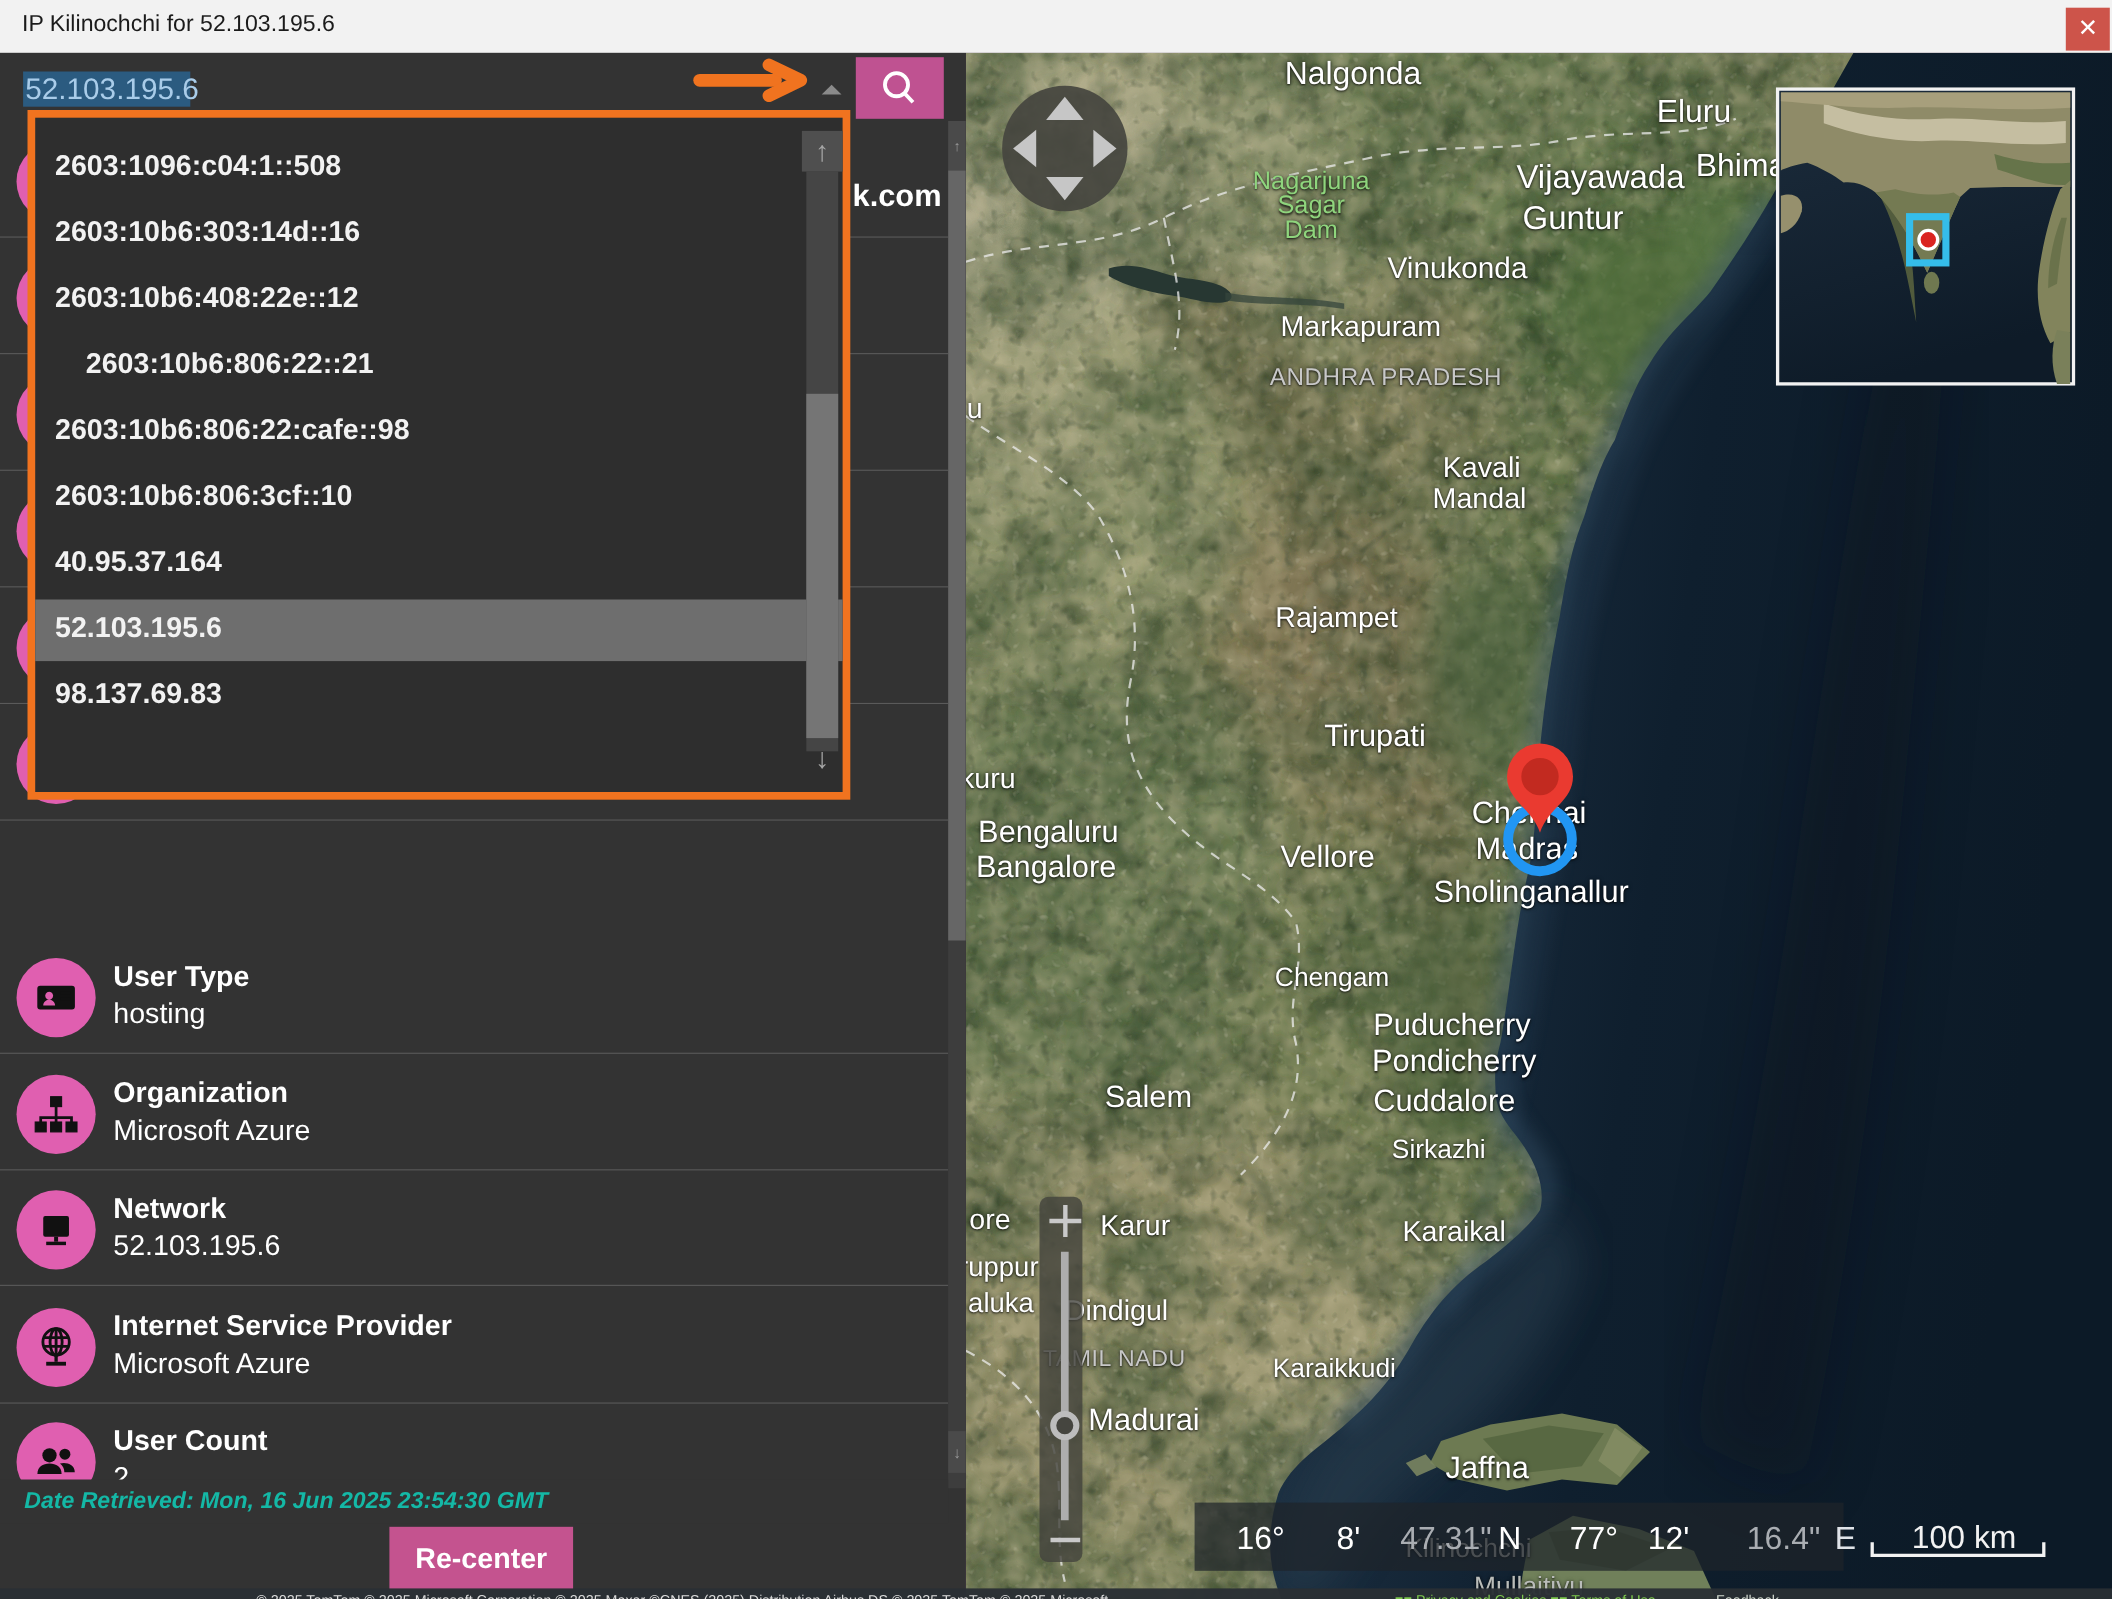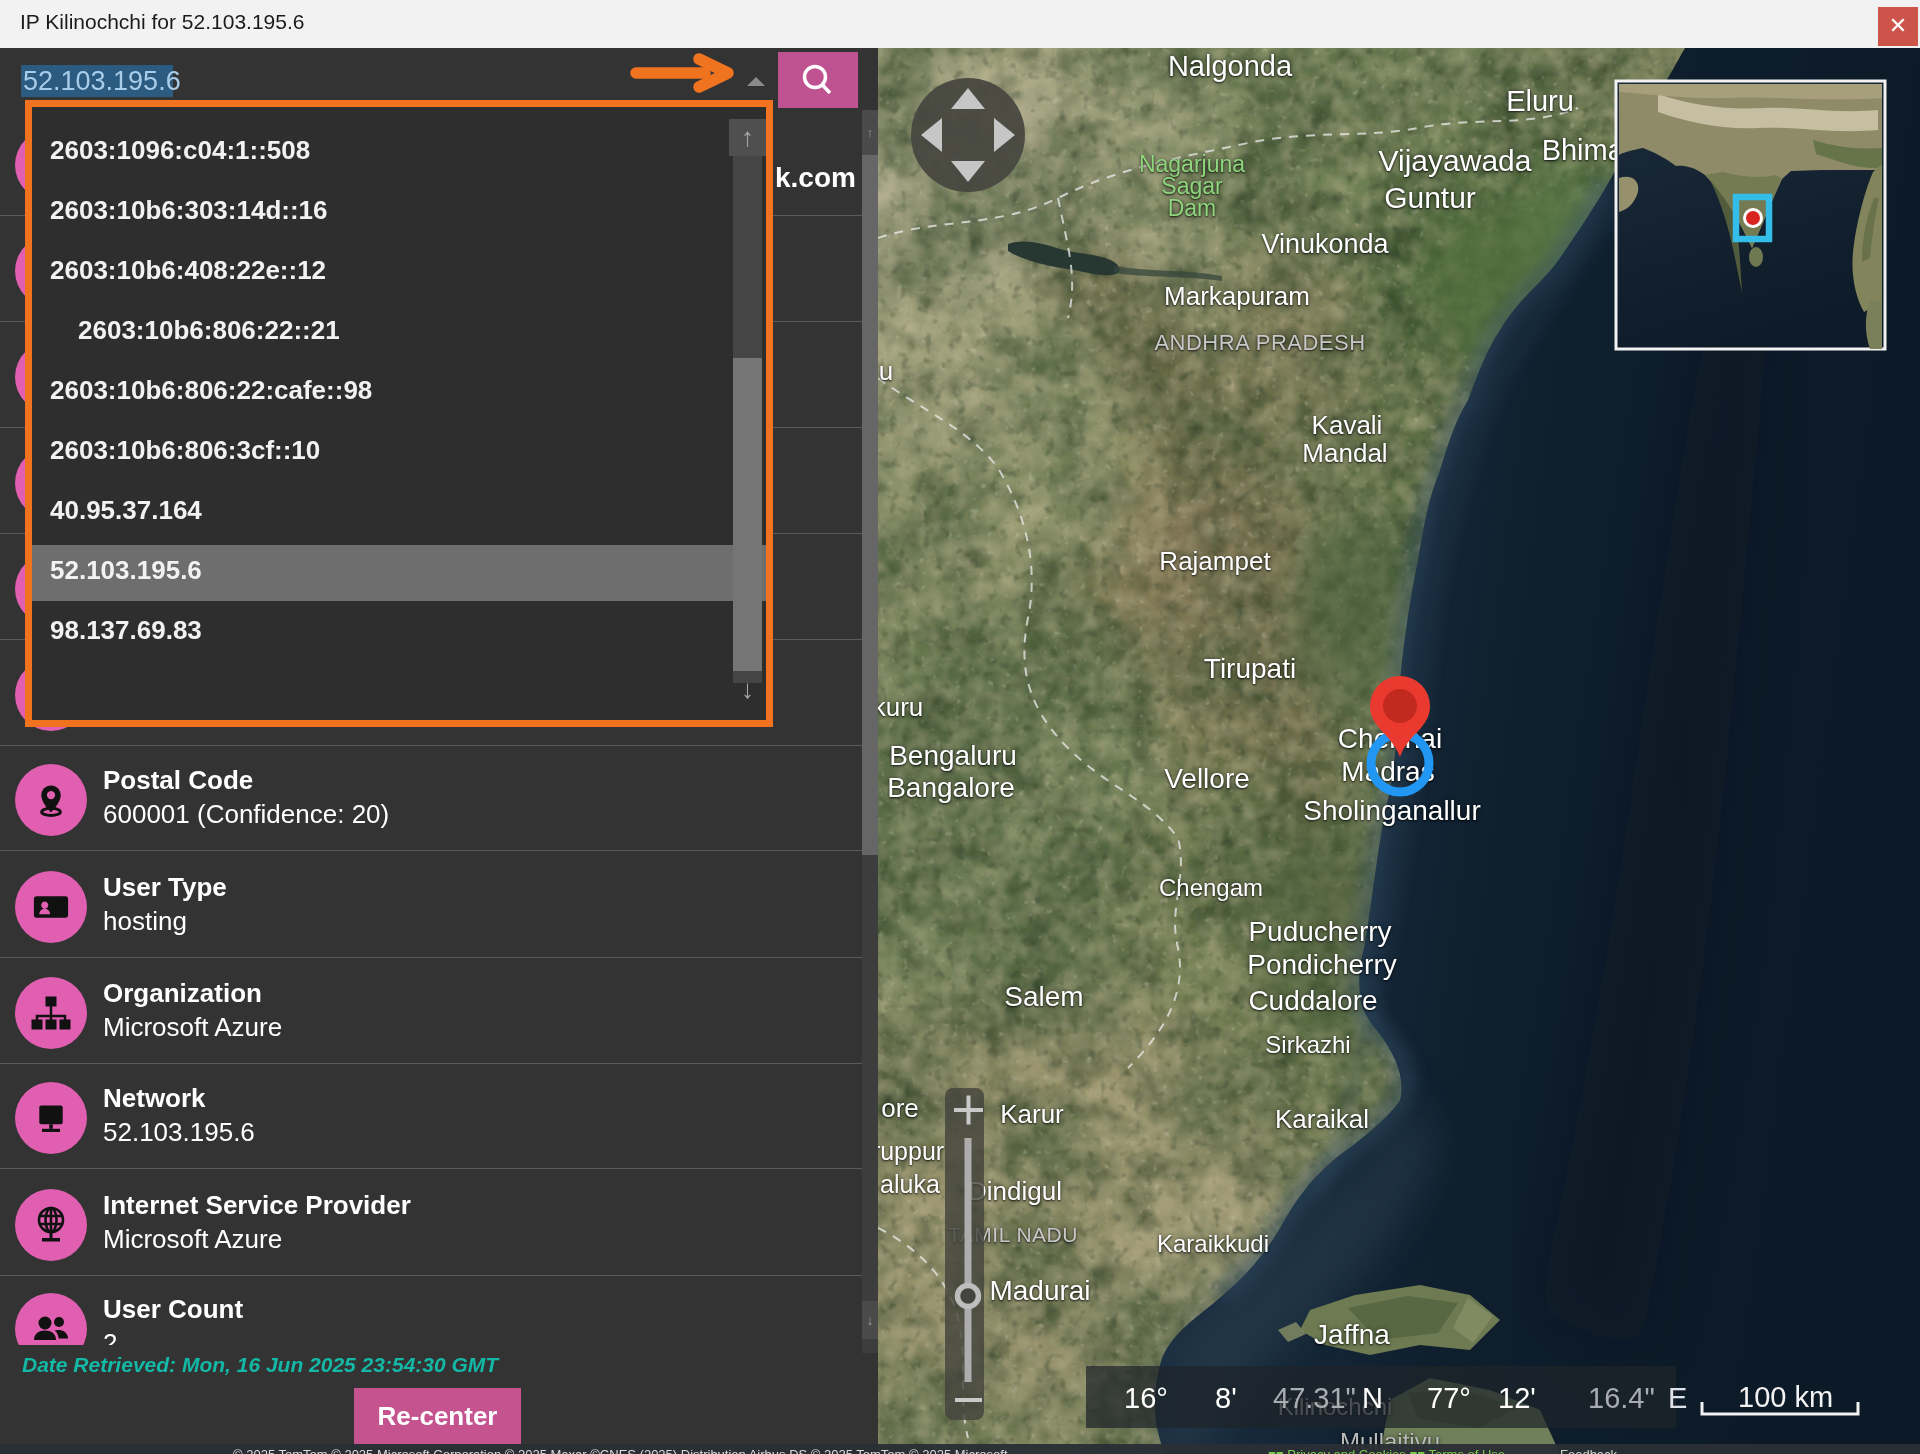--- a/index.html
+++ b/index.html
@@ -293,32 +293,20 @@
     </div>
   <div class="row" style="top:486px;">
       <div class="circ"></div>
       <div class="sep"></div>
     </div>
   <div class="row" style="top:592px;">
       <div class="circ"></div>
       <div class="sep"></div>
     </div>
 
-  <div class="row" style="top:697px;">
-      <div class="circ"></div>
-      <div class="sep"></div>
-    <div class="title">Postal Code</div>
-      <div class="val">600001 (Confidence: 20)</div>
-    <svg class="icon" viewBox="0 0 72 72">
-        <g fill="#111" transform="translate(10.1,10.1) scale(0.72)">
-<path d="M36 16 c-7.6 0 -13.5 6 -13.5 13.5 c0 10.2 13.5 24 13.5 24 s13.5 -13.8 13.5 -24 c0 -7.5 -5.9 -13.5 -13.5 -13.5 z M36 35 a5.8 5.8 0 1 1 0 -11.6 a5.8 5.8 0 0 1 0 11.6 z"></path>
-<ellipse cx="36" cy="52.5" rx="13" ry="5" fill="none" stroke="#111" stroke-width="4"></ellipse>
-</g>
-      </svg>
-    </div>
   <div class="row" style="top:804px;">
       <div class="circ"></div>
       <div class="sep"></div>
     <div class="title">User Type</div>
       <div class="val">hosting</div>
     <svg class="icon" viewBox="0 0 72 72">
         <g fill="#111" transform="translate(3.6,3.6) scale(0.9)">
 <path d="M20 24 h32 a3 3 0 0 1 3 3 v18 a3 3 0 0 1 -3 3 h-32 a3 3 0 0 1 -3 -3 v-18 a3 3 0 0 1 3 -3 z M29 30 a4 4 0 1 0 0.001 0 z M23 44 c0 -4 3.5 -6 6 -6 s6 2 6 6 z" fill-rule="evenodd"></path>
 <rect x="40" y="30" width="11" height="3" fill="#111"></rect>
 <rect x="40" y="36" width="11" height="3" fill="#111"></rect>

